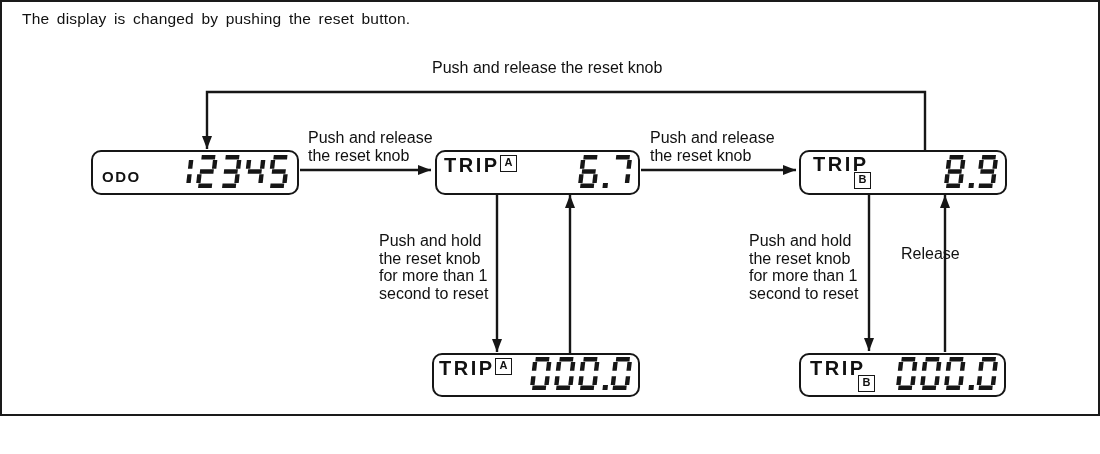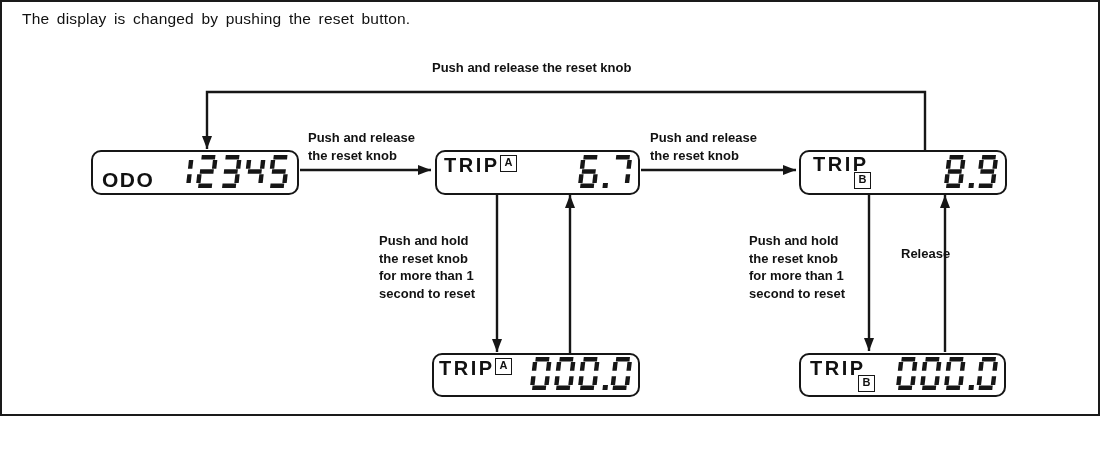--- a/index.html
+++ b/index.html
@@ -6,33 +6,33 @@
   .frame{
     position:relative;width:1100px;height:416px;box-sizing:border-box;
     background:#ffffff;border:2px solid #1a1a1a;overflow:hidden;
     font-family:"Liberation Sans",sans-serif;color:#111;
   }
   .title{
     position:absolute;left:20px;top:8px;font-size:15.5px;word-spacing:3px;
     letter-spacing:0.2px;white-space:nowrap;
   }
   .lbl{
-    position:absolute;font-weight:bold;font-size:13px;line-height:17.5px;
+    position:absolute;font-weight:normal;font-size:16px;line-height:17.5px;
     white-space:nowrap;
   }
   .connectors{position:absolute;left:0;top:0;pointer-events:none;}
   .display{
     position:absolute;box-sizing:border-box;background:#fff;
     border:2.2px solid #161616;border-radius:10px;
   }
   .disp-label{
     position:absolute;font-weight:bold;font-size:20px;letter-spacing:2.5px;
     white-space:nowrap;
   }
-  .odo-label{font-size:21px;letter-spacing:1.5px;}
+  .odo-label{font-size:15px;letter-spacing:1.5px;}
   .ind{
     position:absolute;width:17px;height:17px;box-sizing:border-box;
     border:1.8px solid #161616;font-size:11px;font-weight:bold;
     text-align:center;line-height:13.5px;background:#fff;
   }
   .digits{position:absolute;line-height:0;}
 </style>
 </head>
 <body>
 

